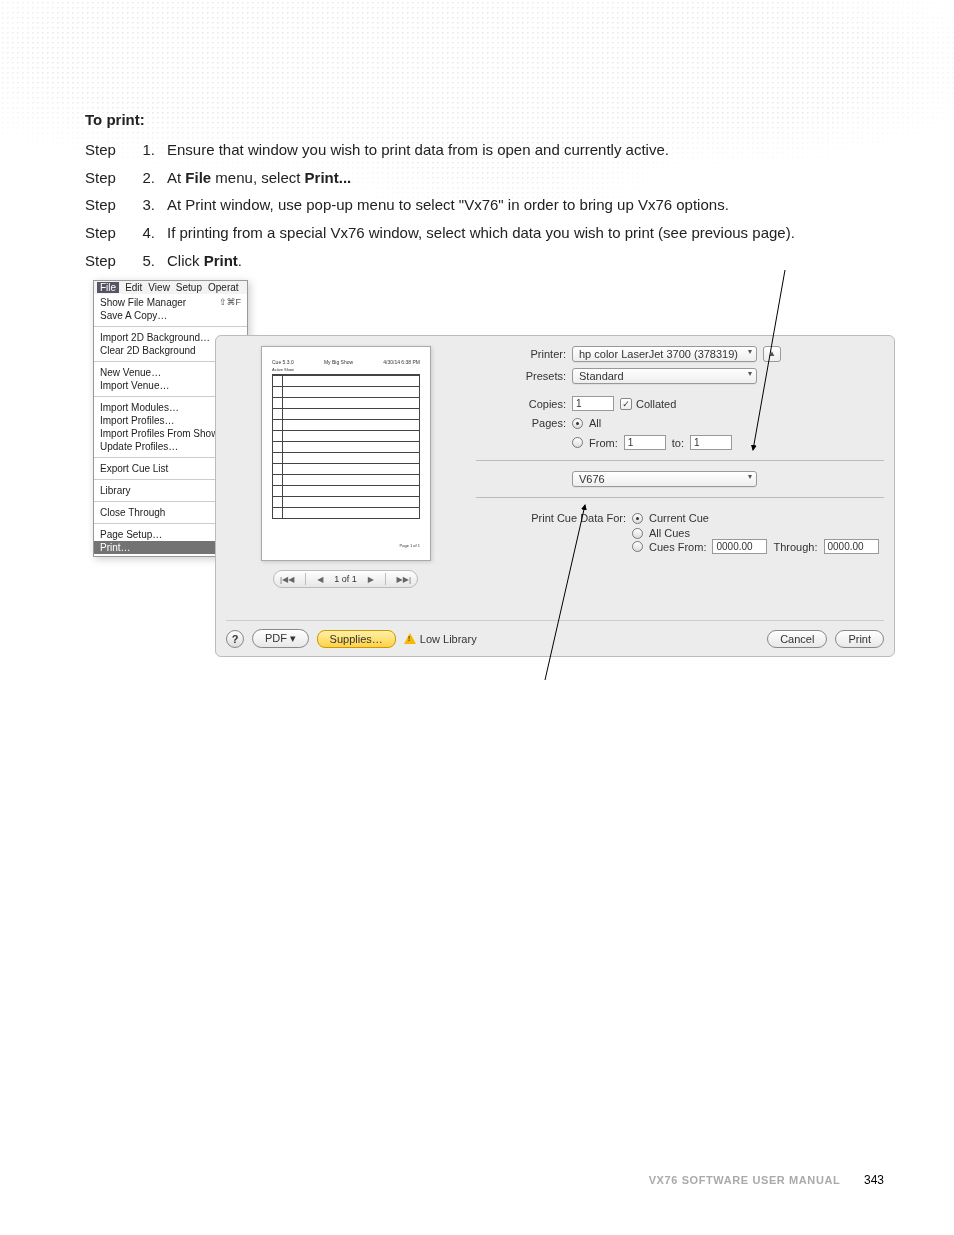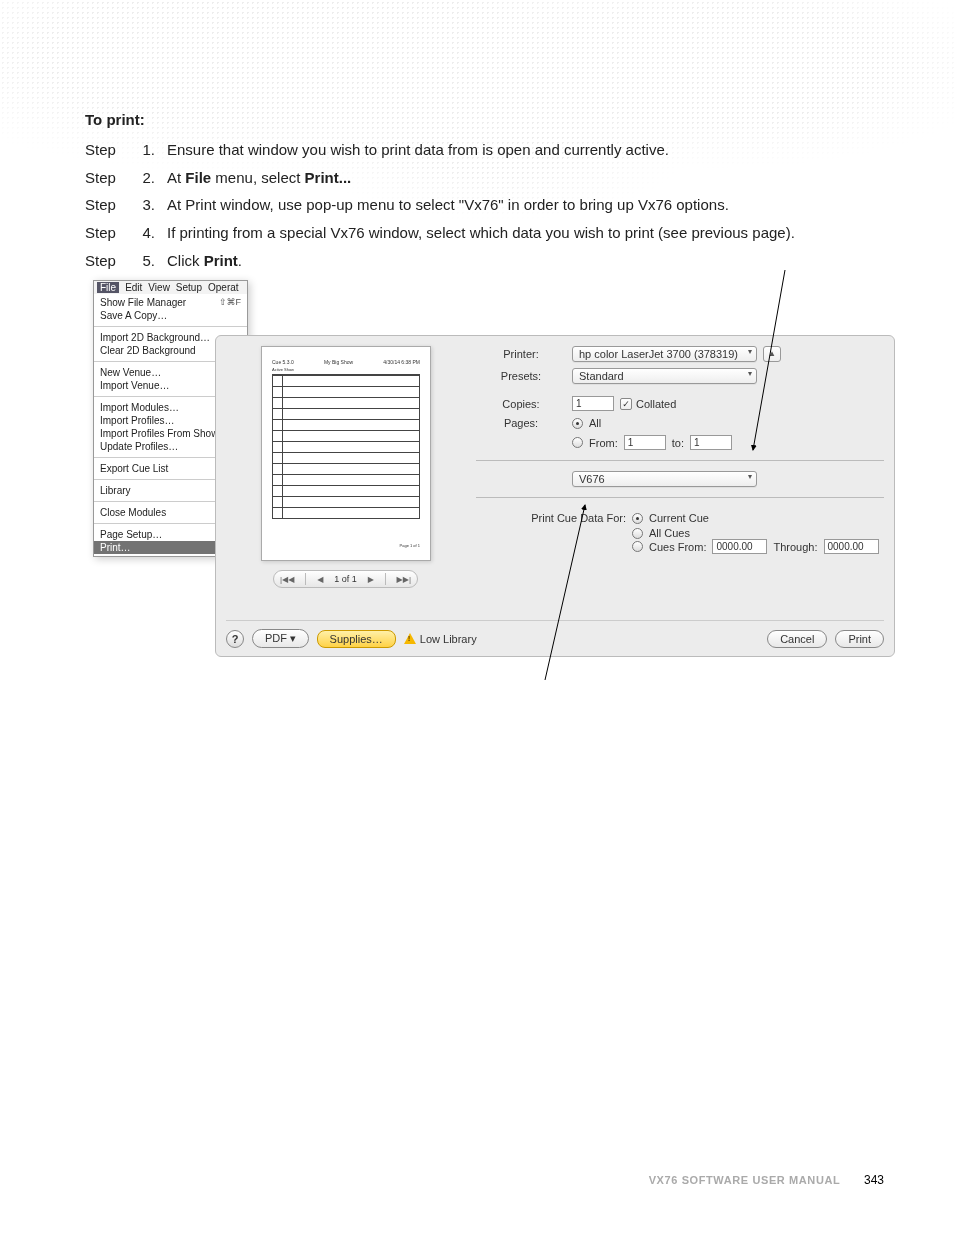--- a/index.html
+++ b/index.html
@@ -131,21 +131,21 @@
   .form {
     position: absolute;
     top: 0; left: 250px; right: 0;
   }
   .form-row {
     display: flex; align-items: center;
     gap: 6px;
     margin-bottom: 6px;
   }
   .form-label {
-    width: 90px; text-align: center;
+    width: 90px; text-align: right;
     font-size: 11px;
   }
   .select {
     flex: 1;
     border: 1px solid #999;
     border-radius: 3px;
     padding: 1px 16px 1px 6px;
     background: linear-gradient(#fff,#eee);
     position: relative;
     font-size: 11px;
@@ -360,21 +360,21 @@
         <hr>
         <div class="group">
           <div class="item">
             <span>Library</span>
             <span class="shortcut">▸</span>
           </div>
         </div>
         <hr>
         <div class="group">
           <div class="item">
-            <span>Close Modules</span>
+            <span>Close Through</span>
             <span class="shortcut">⌘W</span>
           </div>
         </div>
         <hr>
         <div class="group">
           <div class="item">
             <span>Page Setup…</span>
           </div>
           <div class="item hl">
             <span>Print…</span>

